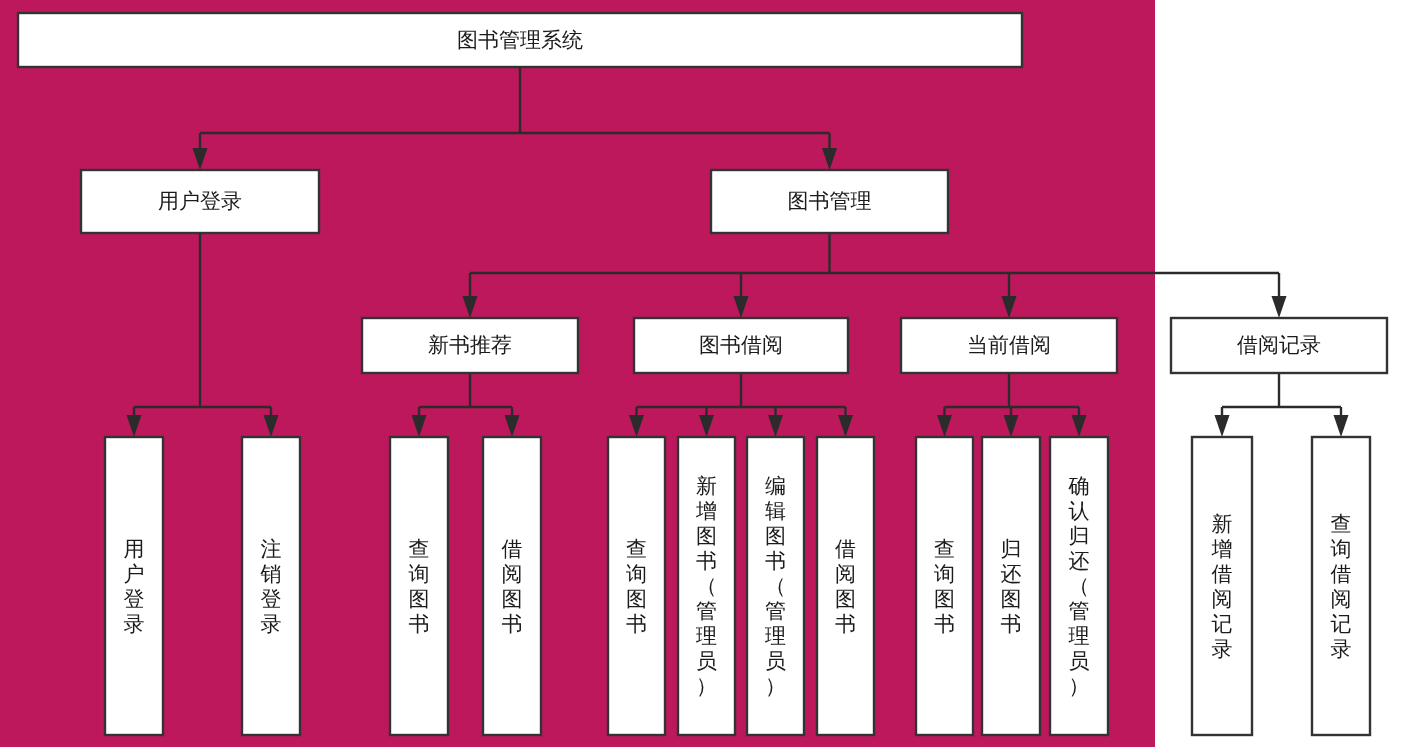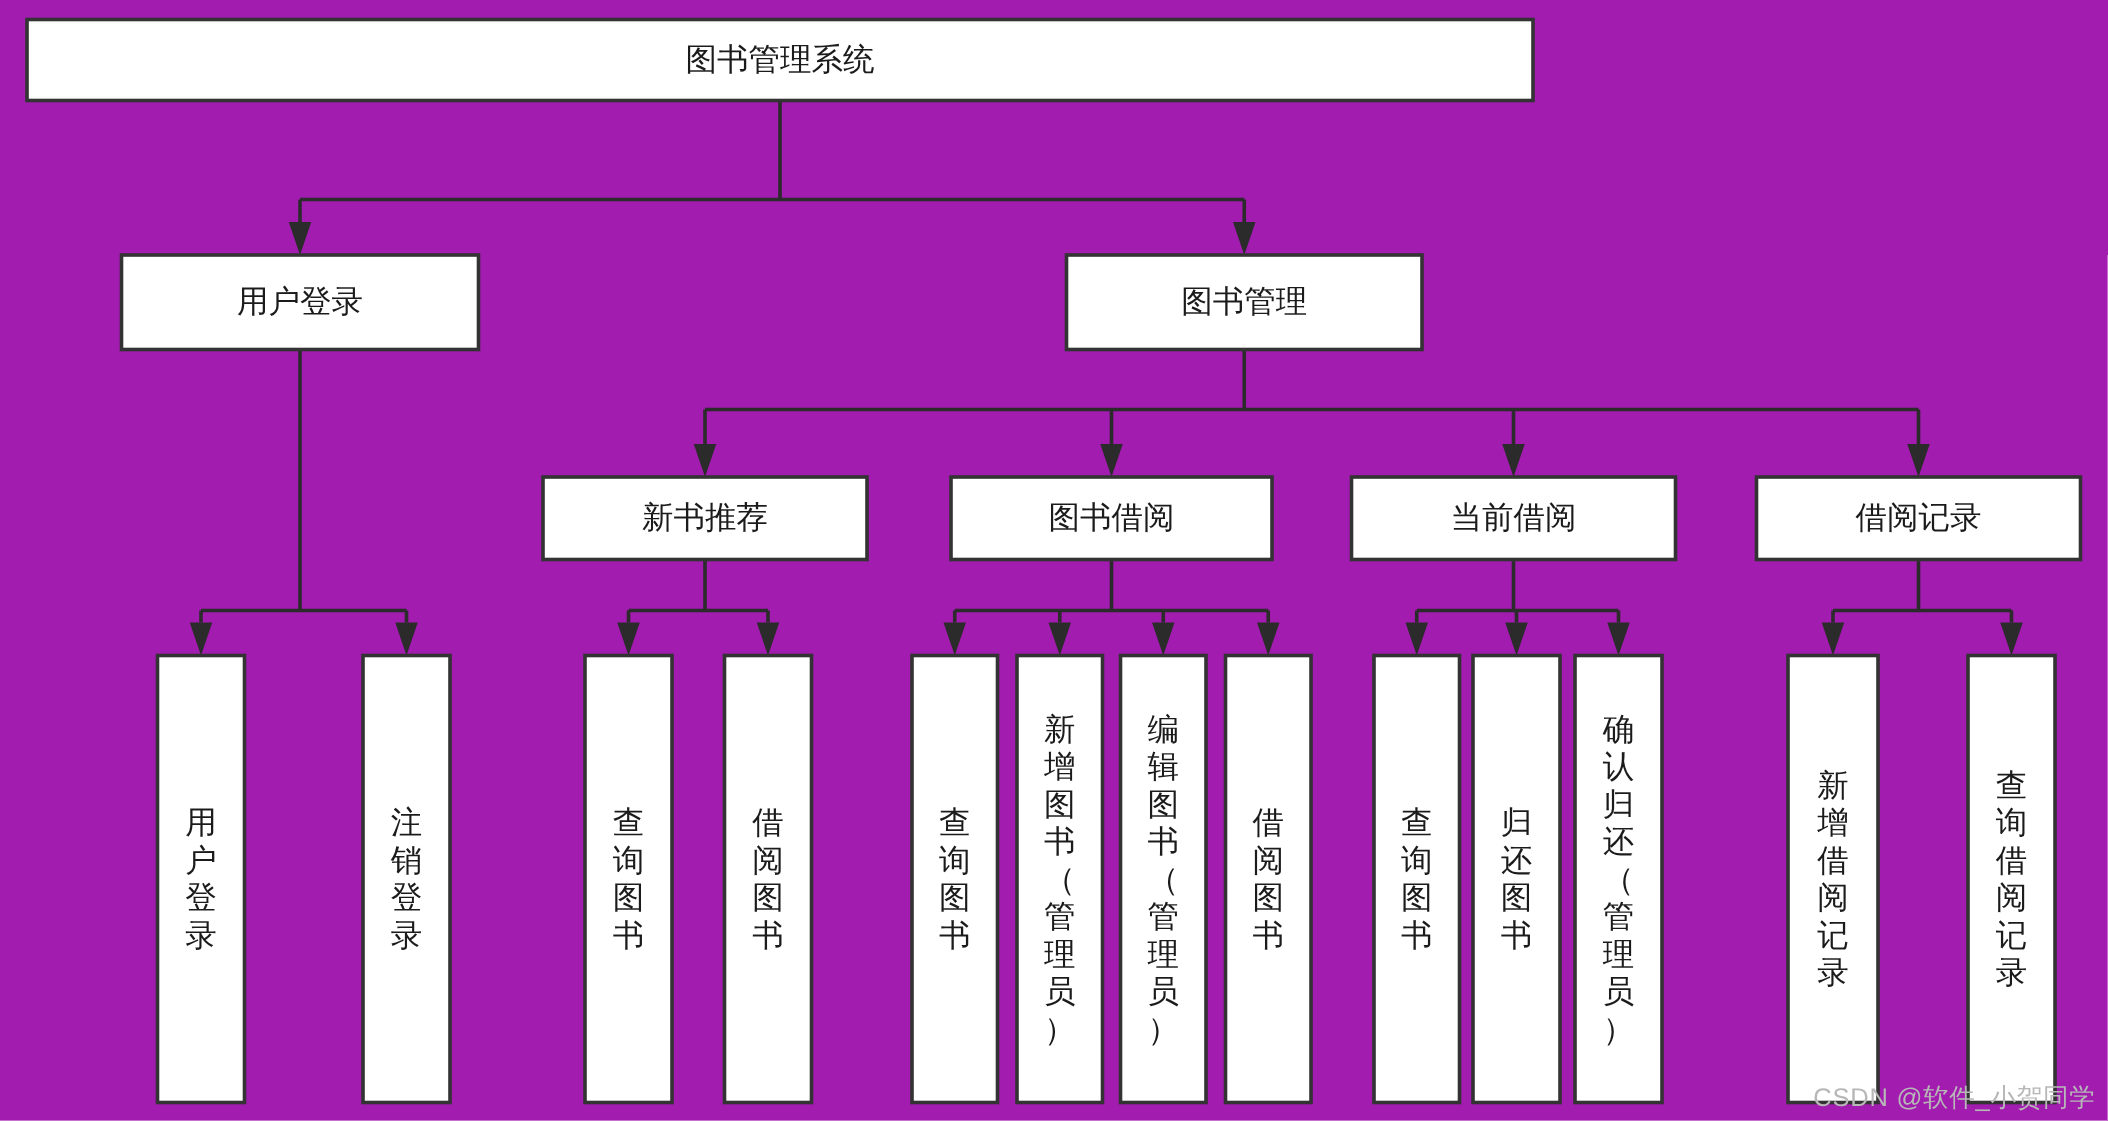--- a/index.html
+++ b/index.html
@@ -9,23 +9,23 @@
     background: #ffffff;
   }
   body {
     width: 1405px;
     height: 747px;
     font-family: "Liberation Sans", "DejaVu Sans", sans-serif;
     overflow: hidden;
   }
   #diagram-root {
     position: relative;
-    width: 1405px;
+    width: 1155px;
     height: 747px;
-    background: #a21caf;
+    background: #be185d;
   }
   svg#flowchart {
     position: absolute;
     top: 0;
     left: 0;
     width: 1405px;
     height: 747px;
     display: block;
   }
   .node-box {
@@ -217,14 +217,13 @@
         <g>
           <rect class="node-box" x="1192" y="437" width="60" height="298"></rect>
           <text class="node-label-vertical" x="1222" y="0"><tspan x="1222" y="530.5">新</tspan><tspan x="1222" y="555.5">增</tspan><tspan x="1222" y="580.5">借</tspan><tspan x="1222" y="605.5">阅</tspan><tspan x="1222" y="630.5">记</tspan><tspan x="1222" y="655.5">录</tspan></text>
         </g>
         <g>
           <rect class="node-box" x="1312" y="437" width="58" height="298"></rect>
           <text class="node-label-vertical" x="1341" y="0"><tspan x="1341" y="530.5">查</tspan><tspan x="1341" y="555.5">询</tspan><tspan x="1341" y="580.5">借</tspan><tspan x="1341" y="605.5">阅</tspan><tspan x="1341" y="630.5">记</tspan><tspan x="1341" y="655.5">录</tspan></text>
         </g>
       </g>
   </svg>
-  <div class="watermark">CSDN @软件_小贺同学</div>
 </div>
 
 </body></html>

